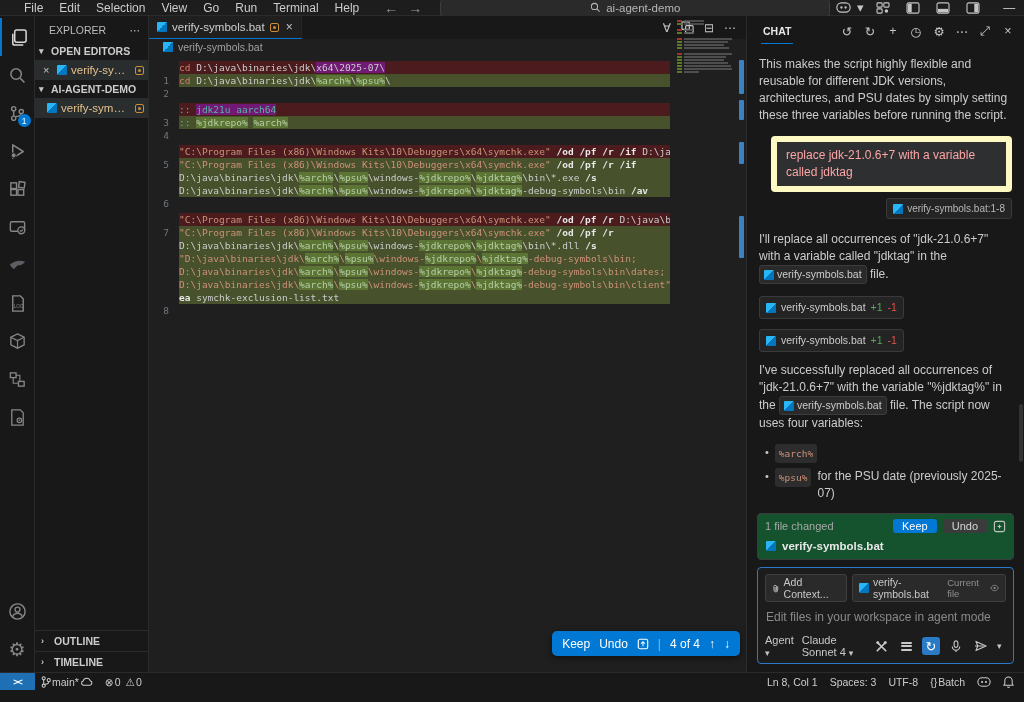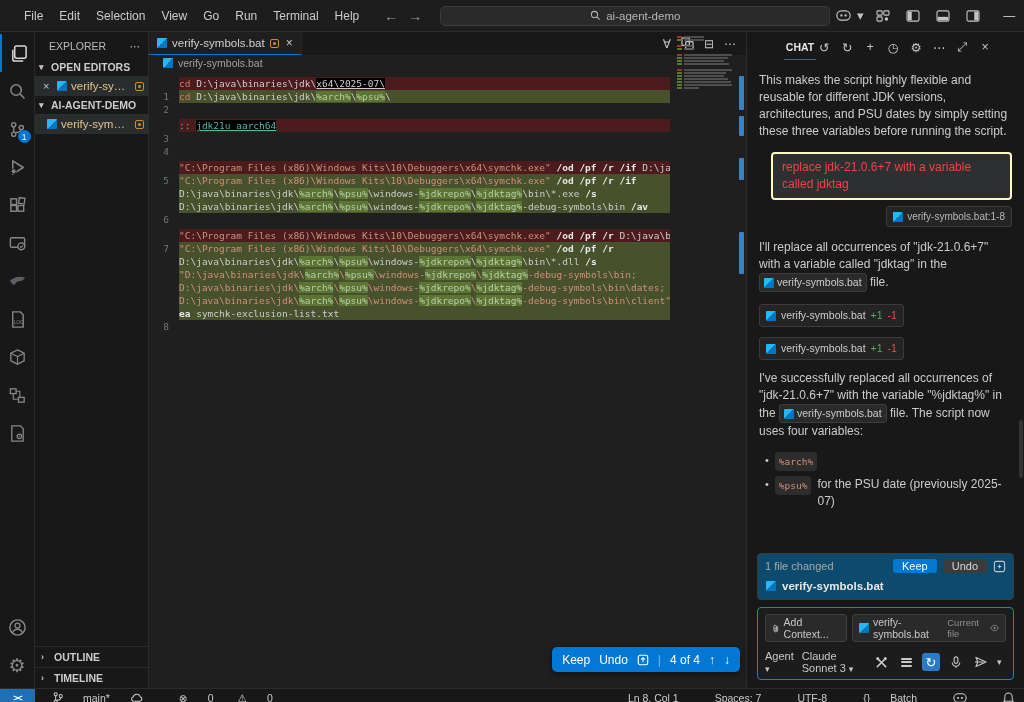--- a/index.html
+++ b/index.html
@@ -1,21 +1,21 @@
 <!DOCTYPE html>
 <html><head>
 <meta charset="utf-8">
 <style>
   * { margin:0; padding:0; box-sizing:border-box; }
   html,body { width:1024px; height:702px; overflow:hidden; background:#181818;
     font-family:"Liberation Sans", sans-serif; color:#cccccc; }
   svg { display:block; }
 
   
-  .titlebar { height:32px; background:#1d1d1d; display:flex; align-items:center;
+  .titlebar { height:16px; background:#1d1d1d; display:flex; align-items:center;
     border-bottom:1px solid #2b2b2b; }
   .vscode-logo { width:18px; margin:0 8px 0 9px; }
   .menubar { display:flex; gap:2px; }
   .menubar span { font-size:12px; padding:3px 7px; border-radius:4px; color:#cccccc; }
   .nav-arrows { display:flex; gap:10px; margin:0 14px 0 18px; color:#9d9d9d; font-size:14px; }
   .searchbox { flex:0 0 390px; height:20px; background:#2a2a2a; border:1px solid #3c3c3c;
     border-radius:5px; display:flex; align-items:center; justify-content:center; gap:5px;
     color:#b5b5b5; font-size:11.5px; margin-left:4px; }
   .tb-right { margin-left:auto; display:flex; align-items:center; gap:4px; padding-right:0; }
   .tb-icon { width:26px; height:22px; display:flex; align-items:center; justify-content:center;
@@ -72,66 +72,66 @@
   .code { position:relative; flex:1; padding-top:3px; font-family:"DejaVu Sans Mono", monospace;
     font-size:9.5px; line-height:13px; }
   .cl { display:flex; height:13px; }
   .cl.gap { margin-top:3px; }
   .cl .ln { flex:0 0 30px; text-align:right; padding-right:10px; color:#6e7681; font-size:9.5px; }
   .cl .ct { flex:1; margin-right:76px; white-space:pre; overflow:hidden; color:#cccccc; }
   .cl.r .ct { background:#4b1b1e; }
   .cl.a .ct { background:#47512c; }
   .sg-k { color:#d17a6a; } .sg-t { color:#cccccc; } .sg-v { color:#b5cea8; }
   .sg-s { color:#ce9178; } .sg-f { color:#e8e8e8; font-weight:bold; } .sg-c { color:#56b6a2; }
-  .hl-r { background:#000000;text-decoration:underline; } .hl-a { background:#5d7534; }
+  .hl-r { background:#701a75; } .hl-a { background:#5d7534; }
 
   .minimap { position:absolute; top:4px; right:13px; width:56px; }
   .minimap .mrow { height:2px; margin-bottom:1px; display:flex; }
   .minimap .mstrip { width:5px; margin-right:2px; }
   .minimap .mbar { height:2px; background:#5a5a5a; opacity:.8; }
   .overview { position:absolute; top:0; right:0; width:10px; height:100%; }
   .ov-mark { position:absolute; right:2px; width:5px; background:#3b82c4; border-radius:1px; }
 
   .review-bar { position:absolute; right:6px; bottom:16px; height:25px; background:#0078d4;
     border-radius:5px; display:flex; align-items:center; gap:9px; padding:0 10px; color:#ffffff;
     font-size:12px; box-shadow:0 2px 6px rgba(0,0,0,.5); }
   .review-bar .sep { color:#7fb8e6; }
   .review-bar .ric { font-size:12px; }
 
   
   .chat { width:278px; background:#181818; border-left:1px solid #2b2b2b; display:flex;
-    flex-direction:column; position:relative;align-items:center; }
+    flex-direction:column; position:relative; }
   .chat-header { height:30px; display:flex; align-items:center; padding:0 8px 0 14px; }
   .chat-tab { font-size:10.5px; font-weight:bold; color:#e7e7e7; border-bottom:1px solid #0078d4;
     padding:7px 2px 6px; }
   .chat-actions { margin-left:auto; display:flex; gap:7px; color:#c5c5c5; font-size:12.5px; }
   .chat-actions span { width:16px; text-align:center; }
 
   .chat-msgs { flex:1; overflow:hidden; padding:10px 12px 0; font-size:12px; line-height:17px; }
   .cm-text { color:#cccccc; margin-bottom:12px; }
-  .cm-user { background:#2d2f31; border:2px solid #fef9c3; border-radius:4px; padding:5px 9px;
-    margin:12px 0 6px 12px; color:#ef4444; }
+  .cm-user { background:#2d2f31; border:6px solid #fef9c3; border-radius:4px; padding:5px 9px;
+    margin:12px 0 6px 12px; color:#fca5a5; }
   .cm-ref { display:flex; justify-content:flex-end; margin-bottom:12px; }
   .ref-chip { display:flex; align-items:center; gap:4px; background:#242424; border:1px solid #3a3a3a;
     border-radius:3px; font-size:10px; color:#b7b7b7; padding:1px 6px; }
   .inline-chip { display:inline-flex; align-items:center; gap:3px; background:#2a2a2a;
     border:1px solid #3c3c3c; border-radius:3px; font-size:10.5px; padding:0 4px; vertical-align:-2px; }
   .cm-fc { display:inline-flex; align-items:center; gap:5px; background:#242424; border:1px solid #3a3a3a;
     border-radius:3px; padding:2px 6px; font-size:10.5px; margin-bottom:10px; }
   .fc-add { color:#57ab5a; } .fc-del { color:#e5534b; }
   .cm-bullets { margin:0 0 12px 6px; }
   .cm-bullets li { list-style:none; display:flex; gap:6px; margin-bottom:5px; align-items:flex-start; }
   .cm-bullets .dot { color:#cccccc; font-size:11px; line-height:16px; }
   .code-chip { background:#2d2d2d; border-radius:3px; color:#ce9178;
     font-family:"DejaVu Sans Mono", monospace; font-size:9.5px; padding:1px 4px; white-space:nowrap; }
   .chat-scrollbar { position:absolute; right:1px; top:388px; width:4px; height:58px;
     background:#4a4a4a; opacity:.55; border-radius:2px; }
 
   .chat-bottom { padding:6px 10px 8px; }
-  .changes-box { border:1px solid #3c3c3c; border-radius:4px; background:#0c4a6e; margin-bottom:7px; }
+  .changes-box { border:1px solid #3c3c3c; border-radius:4px; background:#14532d; margin-bottom:7px; }
   .changes-head { display:flex; align-items:center; gap:6px; padding:5px 7px; font-size:11px; color:#a8a8a8; }
   .btn-keep { margin-left:auto; background:#0078d4; color:#fff; font-size:11px; border-radius:3px;
     padding:1px 9px; }
   .btn-undo { background:#3b3b3b; color:#d6d6d6; font-size:11px; border-radius:3px; padding:1px 9px; }
   .changes-file { display:flex; align-items:center; gap:6px; padding:2px 8px 7px; font-size:11.5px;
     font-weight:bold; color:#e8e8e8; }
   .input-box { border:1px solid #2a7ac7; border-radius:4px; background:#1c1c1c; padding:6px 7px 5px; }
   .chips-row { display:flex; gap:5px; margin-bottom:8px; }
   .ctx-chip { display:flex; align-items:center; gap:4px; background:#2a2a2a; border:1px solid #3f3f3f;
     border-radius:3px; font-size:10.5px; color:#c8c8c8; padding:1px 6px; }
@@ -141,21 +141,21 @@
   .ic-right { margin-left:auto; display:flex; align-items:center; gap:7px; }
   .ic-btn { width:18px; height:18px; display:flex; align-items:center; justify-content:center;
     color:#c9c9c9; font-size:13px; }
   .ic-btn.active-blue { background:#2a7ac7; border-radius:3px; color:#fff; }
 
   
   .statusbar { height:18px; background:#181818; border-top:1px solid #2b2b2b; display:flex;
     align-items:center; font-size:10.5px; color:#cccccc; }
   .remote-ind { width:35px; height:100%; background:#1f6fb4; color:#fff; display:flex;
     align-items:center; justify-content:center; font-size:9px; font-weight:bold; letter-spacing:-1px; }
-  .sb-item { display:flex; align-items:center; gap:20px; padding:0 18px;text-align:center; }
+  .sb-item { display:flex; align-items:center; gap:1px; padding:0 6px;text-align:center; }
   .sb-spacer { flex:1; }
   .layers-ic { display:flex; flex-direction:column; gap:1.5px; }
   .layers-ic i { width:11px; height:2px; background:#c9c9c9; border-radius:1px; display:block; }
 </style>
 </head>
 <body>
 
 <div class="titlebar">
   <svg class="vscode-logo" viewBox="0 0 16 16">
     <path fill="#2196f3" d="M11.5 1 5 7 2.2 4.9 1 5.5l3 2.5-3 2.5 1.2.6L5 9l6.5 6 3.5-1.7V2.7L11.5 1zm.5 3.6v6.8L7.6 8 12 4.6z"></path>
@@ -388,20 +388,21 @@
         <div class="cl p">
           <span class="ln">2</span>
           <span class="ct"></span>
         </div>
         <div class="cl r gap">
           <span class="ln"></span>
           <span class="ct"><span class="sg-c">:: </span><span class="sg-c hl-r">jdk21u aarch64</span></span>
         </div>
         <div class="cl a">
           <span class="ln">3</span>
+          <span class="ct"><span class="sg-c">:: </span><span class="sg-v hl-a">%jdkrepo%</span><span class="sg-c"> </span><span class="sg-v hl-a">%arch%</span></span>
         </div>
         <div class="cl p">
           <span class="ln">4</span>
           <span class="ct"></span>
         </div>
         <div class="cl r gap">
           <span class="ln"></span>
           <span class="ct"><span class="sg-s">"C:\Program Files (x86)\Windows Kits\10\Debuggers\x64\symchk.exe"</span><span class="sg-f"> /od /pf /r /if</span><span class="sg-t"> D:\java\l</span></span>
         </div>
         <div class="cl a">
@@ -643,23 +644,24 @@
           <span class="ctx-chip">
             <span class="file-ico"></span>
             <span>verify-symbols.bat</span>
             <span class="ctx-suffix">Current file</span>
             <svg width="11" height="8" viewBox="0 0 12 9">
                 <path d="M1 4.5C2.5 2 4 1 6 1s3.5 1 5 3.5C9.5 7 8 8 6 8S2.5 7 1 4.5z" fill="none" stroke="#9d9d9d" stroke-width="1"></path>
                 <circle cx="6" cy="4.5" r="1.3" fill="#9d9d9d"></circle>
               </svg>
           </span>
         </div>
+        <div class="placeholder">Edit files in your workspace in agent mode</div>
         <div class="input-controls">
           <span><span>Agent</span> <span class="chev">▾</span></span>
-          <span><span>Claude Sonnet 3</span> <span class="chev">▾</span></span>
+          <span><span>Claude Sonnet 4</span> <span class="chev">▾</span></span>
           <div class="ic-right">
             <span class="ic-btn">
               <svg width="13" height="13" viewBox="0 0 14 14">
                   <path d="M2 2l10 10M12 2L2 12" stroke="#c9c9c9" stroke-width="1.6"></path>
                   <circle cx="3" cy="3" r="1.6" fill="#c9c9c9"></circle>
                   <circle cx="11" cy="3" r="1.6" fill="#c9c9c9"></circle>
                 </svg>
             </span>
             <span class="ic-btn">
                 <span class="layers-ic">
@@ -703,21 +705,21 @@
       </svg>
   </div>
   <div class="sb-item">
     <span>⊗</span>
       <span>0</span>
     <span style="margin-left:4px">⚠</span>
       <span>0</span>
   </div>
   <div class="sb-spacer"></div>
   <div class="sb-item">Ln 8, Col 1</div>
-  <div class="sb-item">Spaces: 7</div>
+  <div class="sb-item">Spaces: 3</div>
   <div class="sb-item">UTF-8</div>
   <div class="sb-item">
     <span>{}</span>
     <span>Batch</span>
   </div>
   <div class="sb-item">
     <svg width="14" height="10" viewBox="0 0 18 13">
         <rect x="1" y="1" width="16" height="11" rx="5.5" fill="none" stroke="#ccc" stroke-width="1.4"></rect>
         <circle cx="6.5" cy="6.5" r="1.4" fill="#ccc"></circle>
         <circle cx="11.5" cy="6.5" r="1.4" fill="#ccc"></circle>

